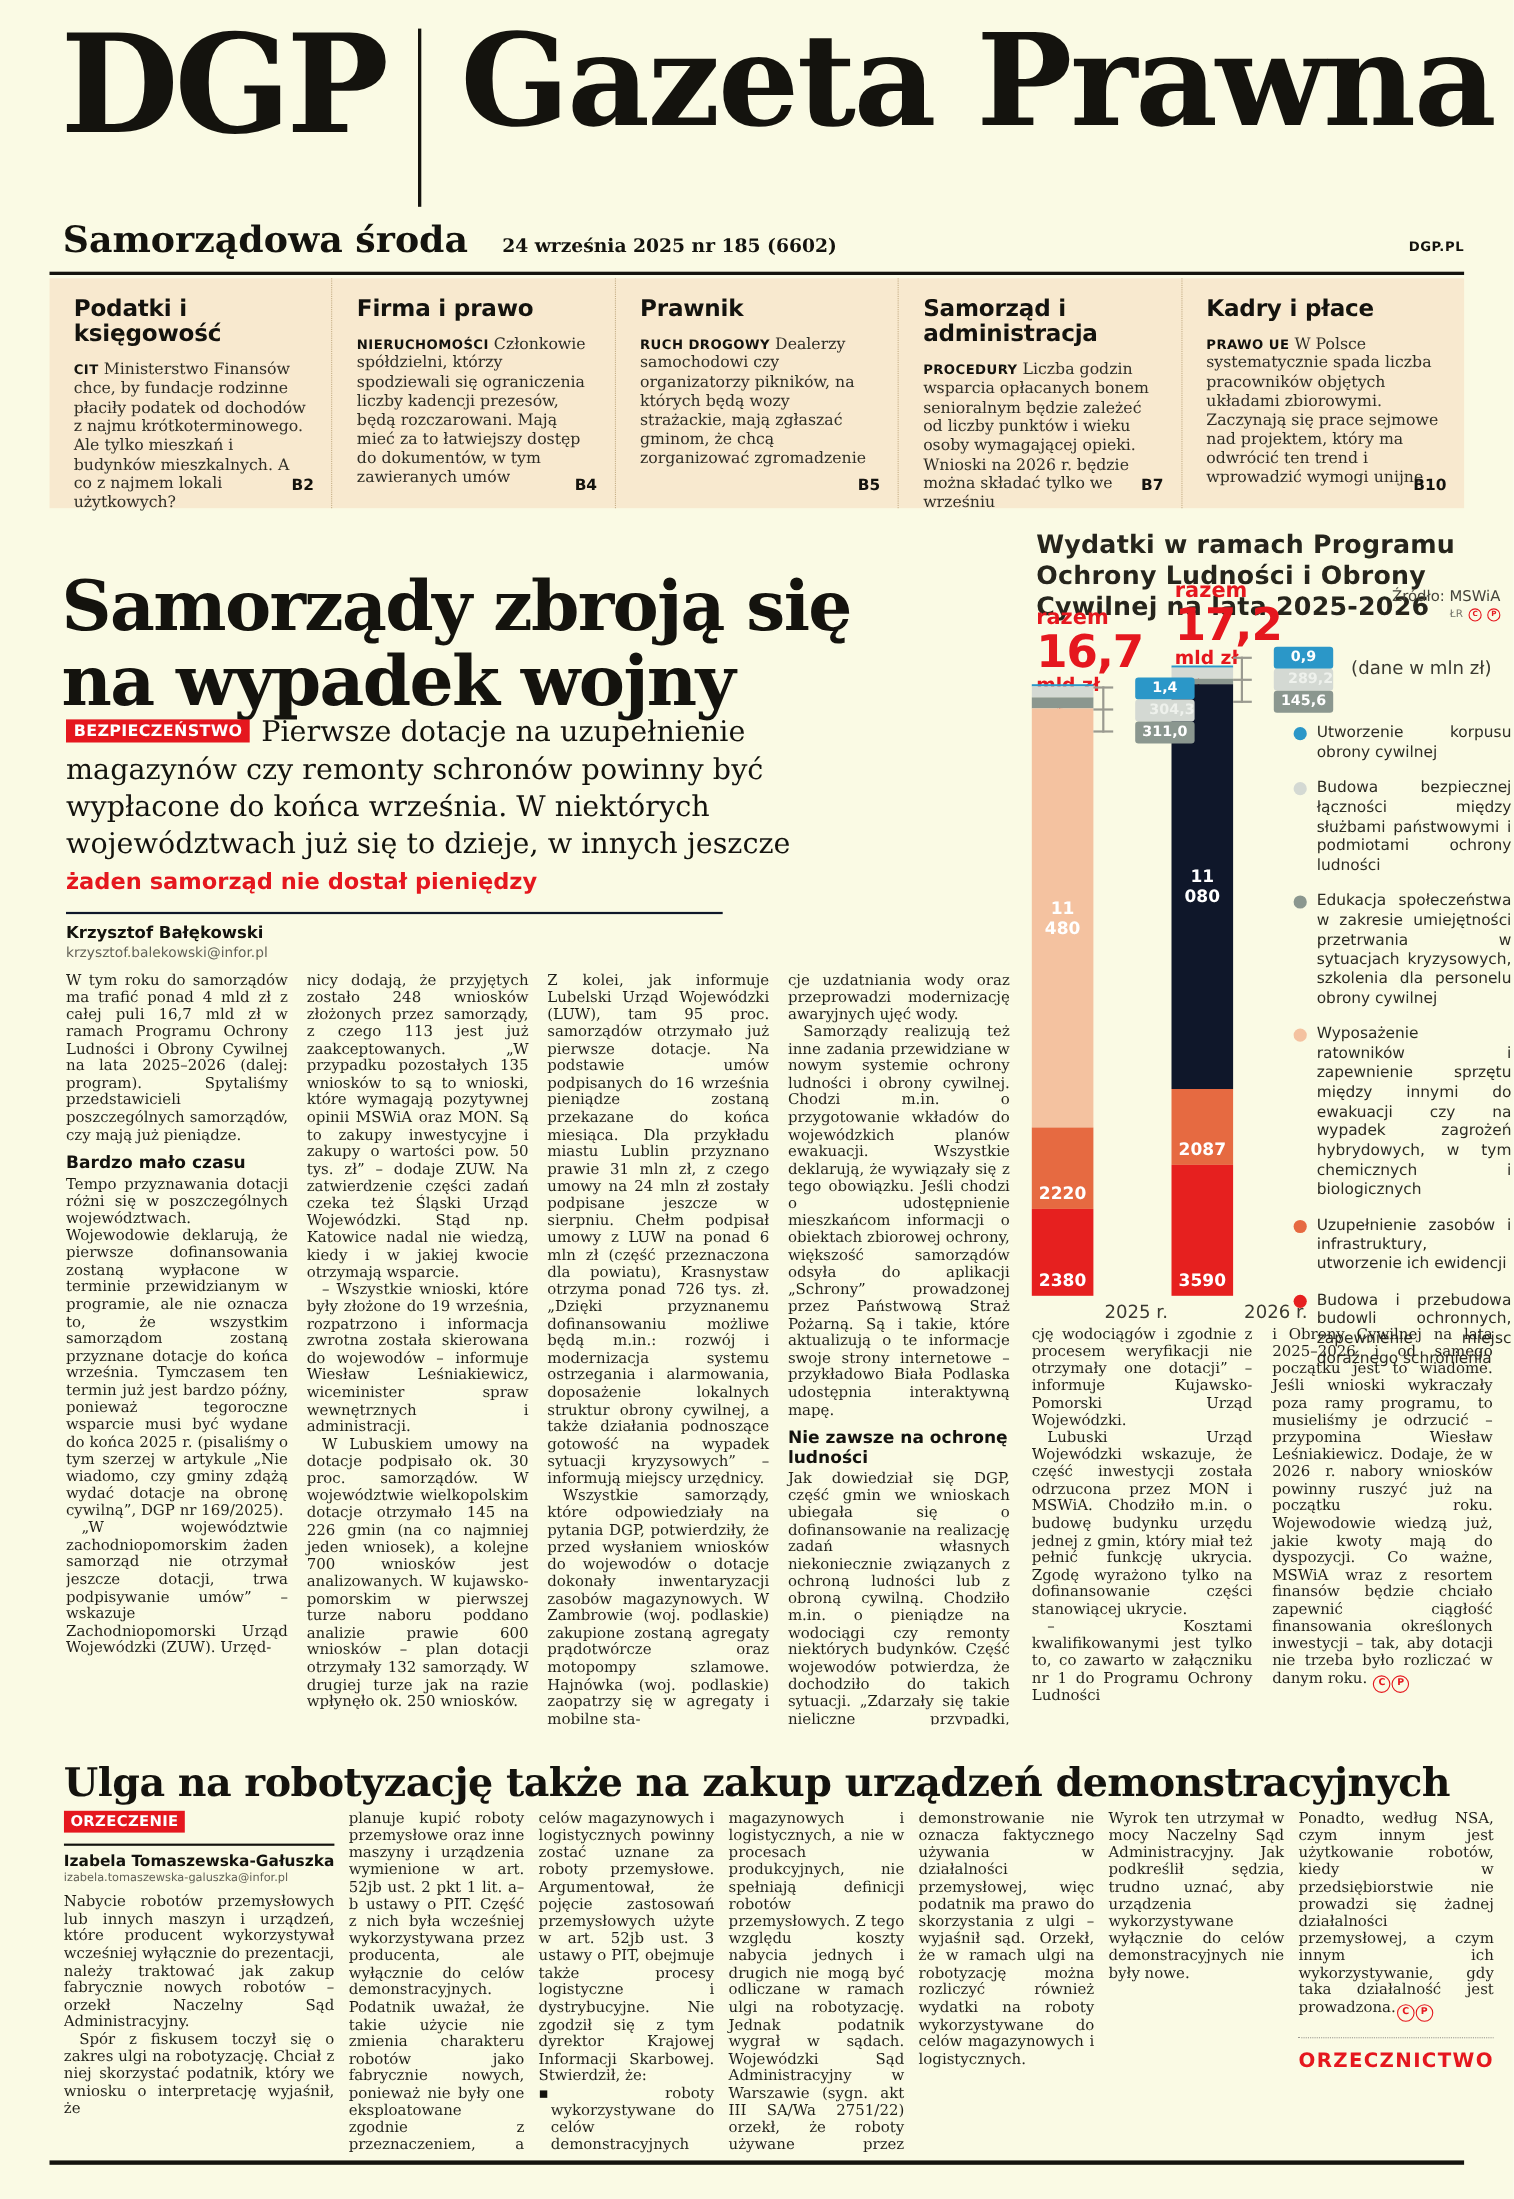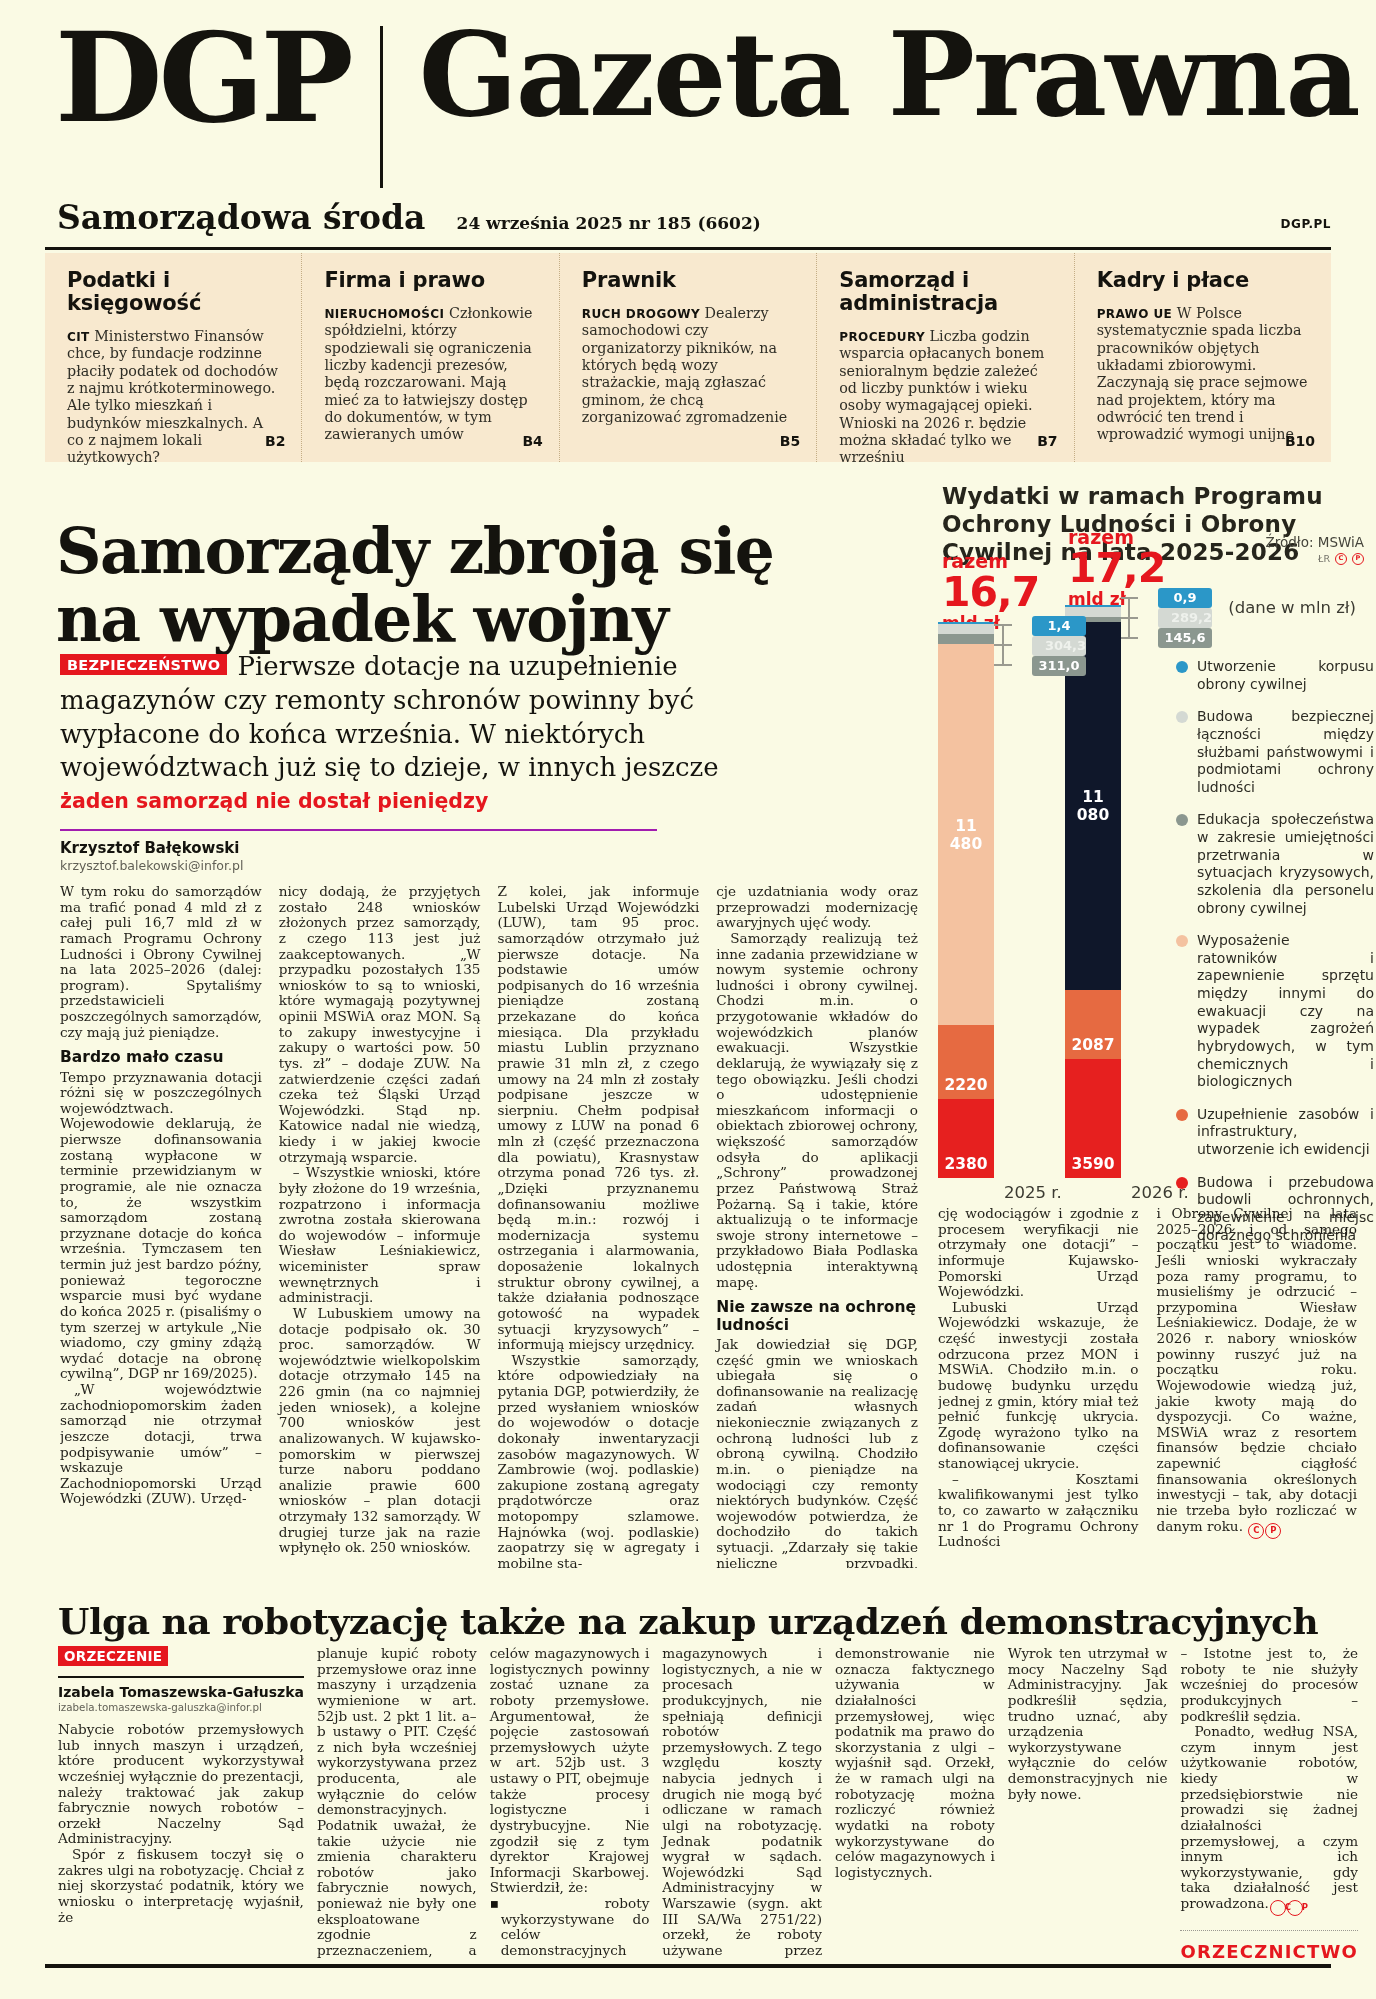--- a/index.html
+++ b/index.html
@@ -23,21 +23,21 @@
   .nav-title{font:bold 21px/1.1 "DejaVu Sans",sans-serif;letter-spacing:-.2px;color:#14130e;}
   .nav-text{margin-top:13px;font:14.3px/1.21 "DejaVu Serif",serif;color:#2f2e26;}
   .nav-kicker{font:bold 12px "DejaVu Sans",sans-serif;letter-spacing:.4px;color:#14130e;}
   .page-ref{position:absolute;right:16px;bottom:13px;font:bold 14px "DejaVu Sans",sans-serif;color:#14130e;}
 
   
   .headline{position:absolute;left:56px;top:476px;width:740px;font:bold 63px/1.07 "DejaVu Serif",serif;letter-spacing:-1.5px;color:#14130e;}
   .lead{position:absolute;left:60px;top:650px;width:676px;font:26px/1.3 "DejaVu Serif",serif;color:#14130e;}
   .tag{display:inline-block;background:#e5171e;color:#fff;font:bold 14.5px "DejaVu Sans",sans-serif;padding:3px 7px 2px;vertical-align:5px;margin-right:10px;letter-spacing:.3px;}
   .lead-hl{margin-top:4px;font:bold 20.5px/1.2 "DejaVu Sans",sans-serif;color:#e5171e;}
-  .byline{position:absolute;left:60px;top:829px;width:597px;border-top:2px solid #a21caf;padding-top:8px;}
+  .byline{position:absolute;left:60px;top:829px;width:597px;border-top:2px solid #0f172a;padding-top:8px;}
   .by-name{font:bold 15px "DejaVu Sans",sans-serif;color:#14130e;}
   .by-email{font:12.5px "DejaVu Sans",sans-serif;color:#605f55;margin-top:1px;}
 
   .cols4{position:absolute;left:60px;top:884px;width:858px;height:684px;display:flex;gap:17px;overflow:hidden;}
   .col{flex:1;font:13.6px/1.15 "DejaVu Serif",serif;text-align:justify;hyphens:auto;-webkit-hyphens:auto;color:#201f19;}
   .col p{margin:0;}
   .col p + p{text-indent:14px;}
   .col h4{font:bold 15.5px/1.12 "DejaVu Sans",sans-serif;margin:9px 0 3px;text-align:left;color:#14130e;}
 
   
@@ -306,21 +306,20 @@
     <div class="col">
       <p>magazynowych i logistycznych, a nie w procesach produkcyjnych, nie spełniają definicji robotów przemysłowych. Z tego względu koszty nabycia jednych i drugich nie mogą być odliczane w ramach ulgi na robotyzację. Jednak podatnik wygrał w sądach. Wojewódzki Sąd Administracyjny w Warszawie (sygn. akt III SA/Wa 2751/22) orzekł, że roboty używane przez sprzedawcę wyłącznie do celów demonstracyjnych nie tracą statusu fabrycznie nowych. Samo</p>
     </div>
     <div class="col">
       <p>demonstrowanie nie oznacza faktycznego używania w działalności przemysłowej, więc podatnik ma prawo do skorzystania z ulgi – wyjaśnił sąd. Orzekł, że w ramach ulgi na robotyzację można rozliczyć również wydatki na roboty wykorzystywane do celów magazynowych i logistycznych.</p>
     </div>
     <div class="col">
       <p>Wyrok ten utrzymał w mocy Naczelny Sąd Administracyjny. Jak podkreślił sędzia, trudno uznać, aby urządzenia wykorzystywane wyłącznie do celów demonstracyjnych nie były nowe.</p>
     </div>
     <div class="col">
-      <p>– Istotne jest to, że roboty te nie służyły wcześniej do procesów produkcyjnych – podkreślił sędzia.</p>
       <p><span>Ponadto, według NSA, czym innym jest użytkowanie robotów, kiedy w przedsiębiorstwie nie prowadzi się żadnej działalności przemysłowej, a czym innym ich wykorzystywanie, gdy taka działalność jest prowadzona.</span><span class="cpwrap"><span class="cp">C</span><span class="cp">P</span></span></p>
       <div class="rbox">
         <div class="rbox-title">ORZECZNICTWO</div>
 
       </div>
     </div>
   </div>
 
   <div class="rule-bottom"></div>
 </div>

